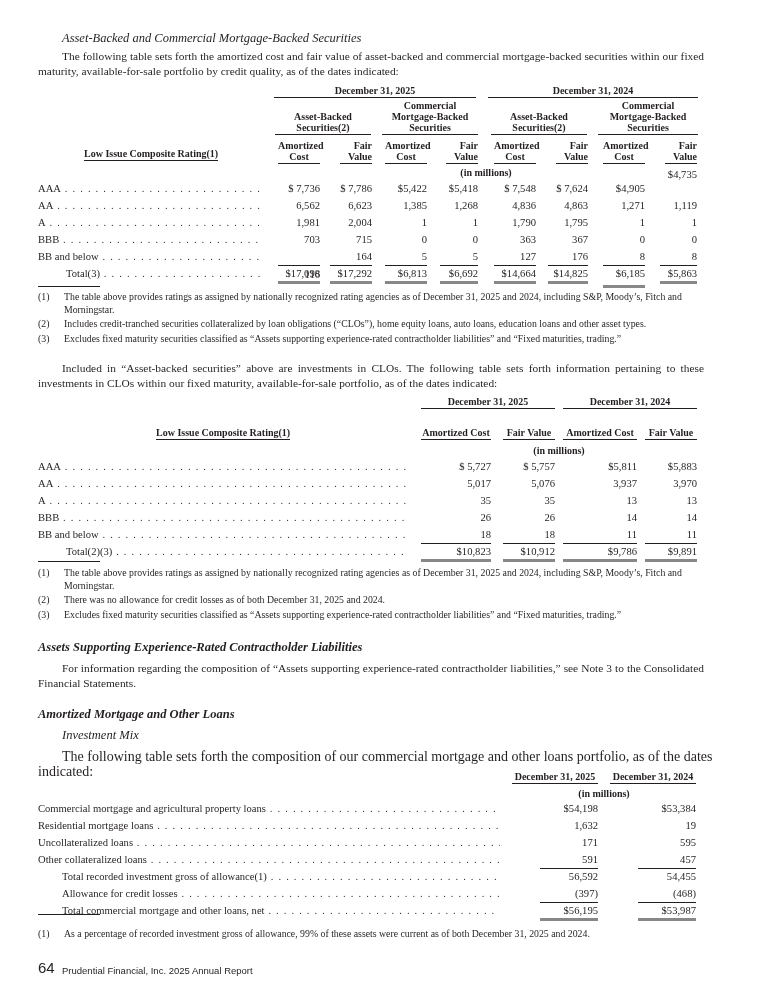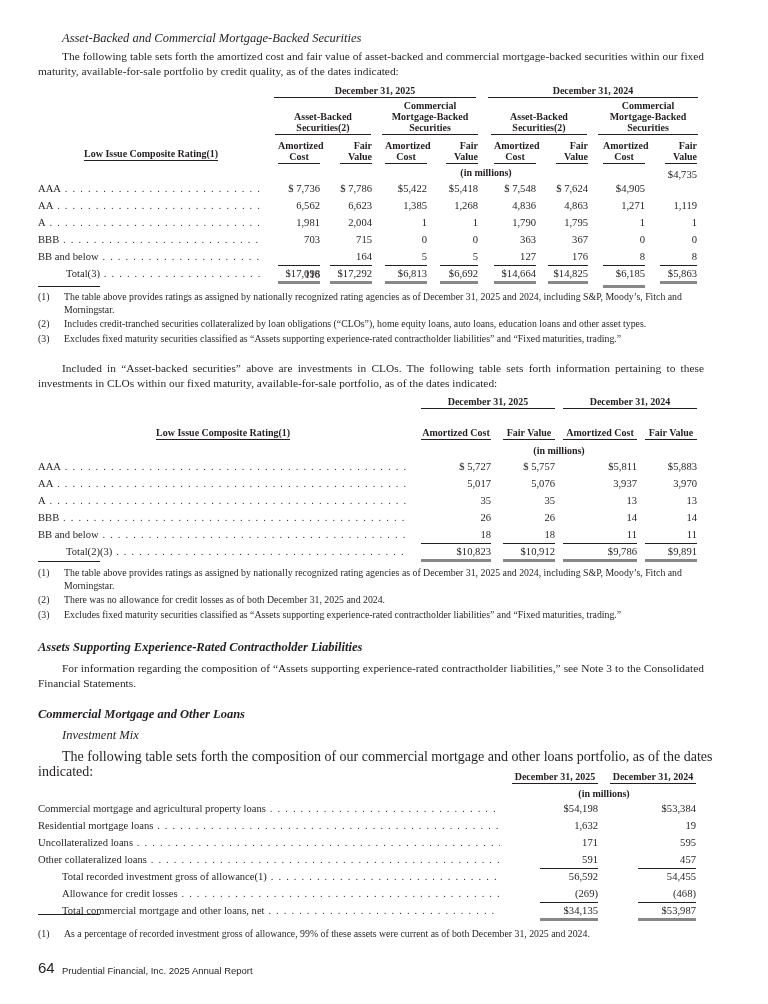--- a/index.html
+++ b/index.html
@@ -184,21 +184,21 @@
     </div>
     <div class="fn" style="position: relative; margin-bottom: 2px;">
       <span class="mk">(3)</span>
       <div class="tx">Excludes fixed maturity securities classified as “Assets supporting experience-rated contractholder liabilities” and “Fixed maturities, trading.”</div>
     </div>
   </div>
 
 <div class="abs h-bolditalic" style="left:38px; top:641px;">Assets Supporting Experience-Rated Contractholder Liabilities</div>
 <div class="abs para" style="left:38px; top:661px; width:666px;">For information regarding the composition of “Assets supporting experience-rated contractholder liabilities,” see Note 3 to the Consolidated Financial Statements.</div>
 
-<div class="abs h-bolditalic" style="left:38px; top:708px;">Commercial Mortgage and Other Loans</div>
+<div class="abs h-bolditalic" style="left:38px; top:708px;">Amortized Mortgage and Other Loans</div>
 <div class="abs h-italic" style="left:62px; top:729px;">Investment Mix</div>
 <div class="abs para-noindent" style="left:38px; top:749px; width:680px;">The following table sets forth the composition of our commercial mortgage and other loans portfolio, as of the dates indicated:</div>
 
 <div class="abs" style="left:0; top:0; width:768px; height:920px;">
   <div class="abs hdr ul" style="left:512px; top:771px; width:86px; white-space:nowrap;">December 31, 2025</div>
   <div class="abs hdr ul" style="left:610px; top:771px; width:86px; white-space:nowrap;">December 31, 2024</div>
   <div class="abs hdr" style="left:512px; top:788px; width:184px;">(in millions)</div>
   <div id="t3rows">
       <div class="abs rowlabel" style="left: 38px; top: 802px; width: 462px;"><span>Commercial mortgage and agricultural property loans</span><span style="letter-spacing: 1.2px;"> . . . . . . . . . . . . . . . . . . . . . . . . . . . . . . . . . . . . . . . . . . . . . . . . . . . . . . . . . . . . . . . . . . . . . . . . . . . . . . . . </span></div>
       <div class="abs num" style="left: 540px; top: 802px; width: 58px;">$54,198</div>
@@ -209,24 +209,24 @@
       <div class="abs rowlabel" style="left: 38px; top: 836px; width: 462px;"><span>Uncollateralized loans</span><span style="letter-spacing: 1.2px;"> . . . . . . . . . . . . . . . . . . . . . . . . . . . . . . . . . . . . . . . . . . . . . . . . . . . . . . . . . . . . . . . . . . . . . . . . . . . . . . . . </span></div>
       <div class="abs num" style="left: 540px; top: 836px; width: 58px;">171</div>
       <div class="abs num" style="left: 638px; top: 836px; width: 58px;">595</div>
       <div class="abs rowlabel" style="left: 38px; top: 853px; width: 462px;"><span>Other collateralized loans</span><span style="letter-spacing: 1.2px;"> . . . . . . . . . . . . . . . . . . . . . . . . . . . . . . . . . . . . . . . . . . . . . . . . . . . . . . . . . . . . . . . . . . . . . . . . . . . . . . . . </span></div>
       <div class="abs num" style="left: 540px; top: 853px; width: 58px;">591</div>
       <div class="abs num" style="left: 638px; top: 853px; width: 58px;">457</div>
       <div class="abs rowlabel" style="left: 62px; top: 870px; width: 438px;"><span>Total recorded investment gross of allowance(1)</span><span style="letter-spacing: 1.2px;"> . . . . . . . . . . . . . . . . . . . . . . . . . . . . . . . . . . . . . . . . . . . . . . . . . . . . . . . . . . . . . . . . . . . . . . . . . . . . . . . . </span></div>
       <div class="abs num tot-top" style="left: 540px; top: 868px; width: 58px; padding-top: 1px;">56,592</div>
       <div class="abs num tot-top" style="left: 638px; top: 868px; width: 58px; padding-top: 1px;">54,455</div>
       <div class="abs rowlabel" style="left: 62px; top: 887px; width: 438px;"><span>Allowance for credit losses</span><span style="letter-spacing: 1.2px;"> . . . . . . . . . . . . . . . . . . . . . . . . . . . . . . . . . . . . . . . . . . . . . . . . . . . . . . . . . . . . . . . . . . . . . . . . . . . . . . . . </span></div>
-      <div class="abs num" style="left: 540px; top: 887px; width: 58px;">(269)</div>
+      <div class="abs num" style="left: 540px; top: 887px; width: 58px;">(397)</div>
       <div class="abs num" style="left: 638px; top: 887px; width: 58px;">(468)</div>
       <div class="abs rowlabel" style="left: 62px; top: 904px; width: 438px;"><span>Total commercial mortgage and other loans, net</span><span style="letter-spacing: 1.2px;"> . . . . . . . . . . . . . . . . . . . . . . . . . . . . . . . . . . . . . . . . . . . . . . . . . . . . . . . . . . . . . . . . . . . . . . . . . . . . . . . . </span></div>
-      <div class="abs num tot-top dbl" style="left: 540px; top: 902px; width: 58px; padding-top: 1px; padding-bottom: 1px;">$34,135</div>
+      <div class="abs num tot-top dbl" style="left: 540px; top: 902px; width: 58px; padding-top: 1px; padding-bottom: 1px;">$56,195</div>
       <div class="abs num tot-top dbl" style="left: 638px; top: 902px; width: 58px; padding-top: 1px; padding-bottom: 1px;">$53,987</div>
     </div>
 </div>
 
 <div class="abs fnrule" style="left:38px; top:914px;"></div>
 <div class="abs" id="fn3" style="left:38px; top:928px; width:668px;">
     <div class="fn" style="position: relative; margin-bottom: 2px;">
       <span class="mk">(1)</span>
       <div class="tx">As a percentage of recorded investment gross of allowance, 99% of these assets were current as of both December 31, 2025 and 2024.</div>
     </div>

